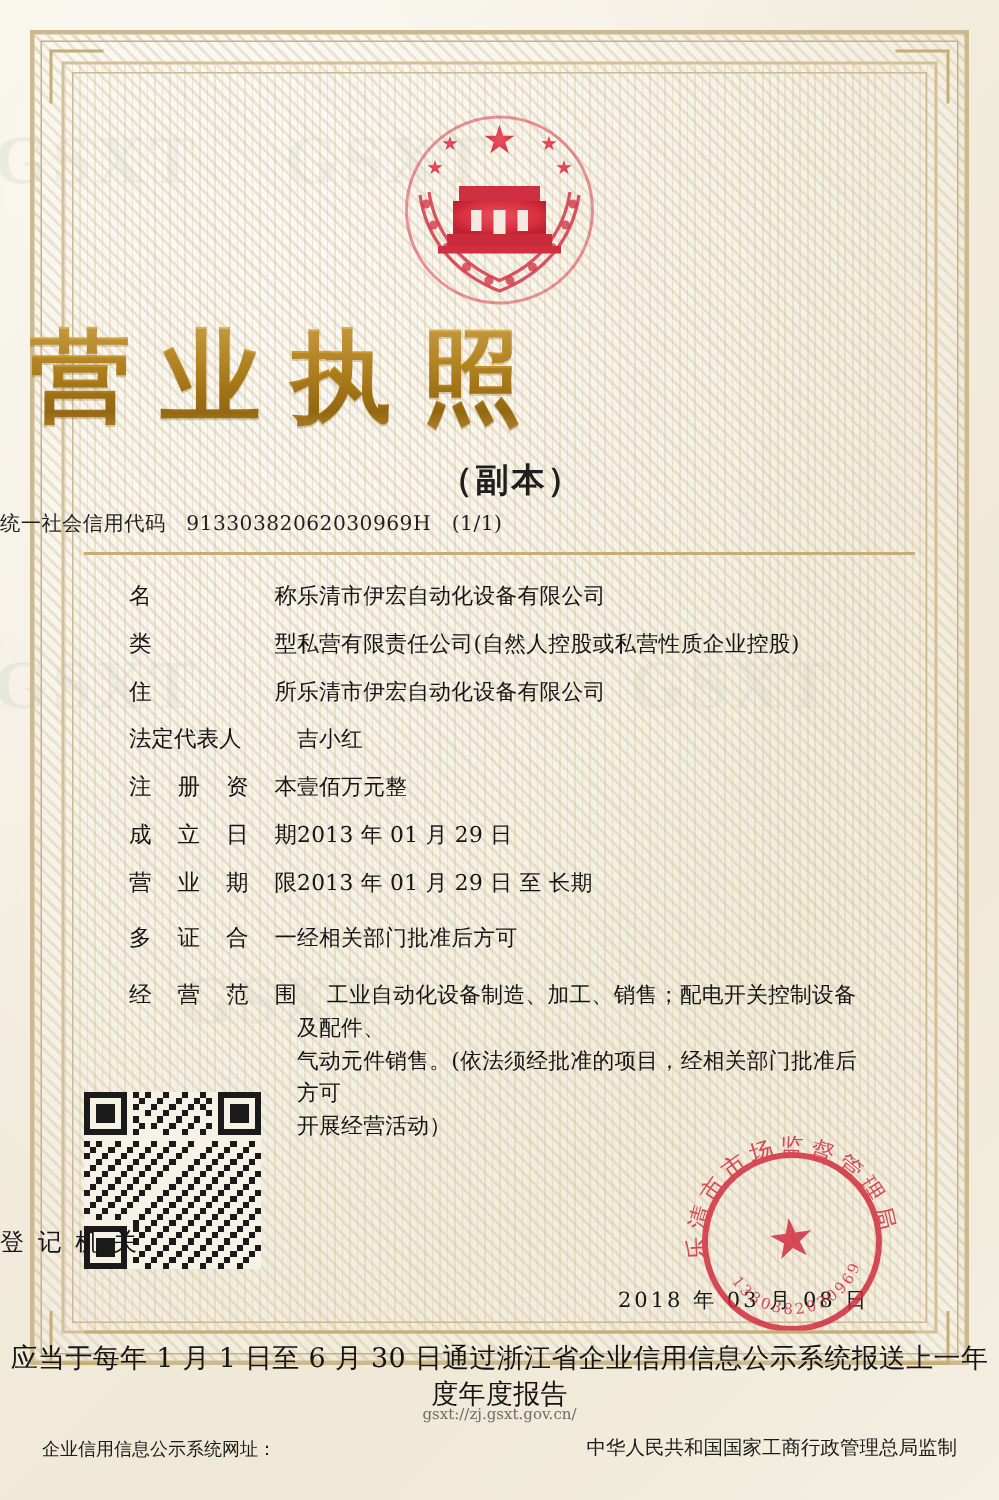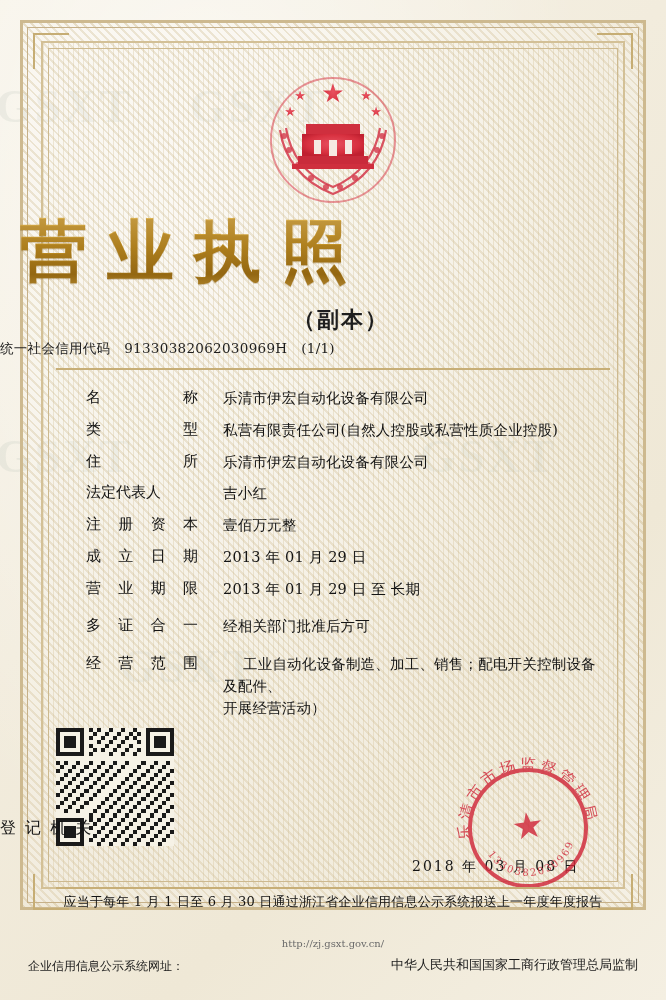--- a/index.html
+++ b/index.html
@@ -170,21 +170,20 @@
     letter-spacing: 0px;
     display: flex;
     justify-content: space-between;
     font-weight: normal;
   }
   .label.tight { letter-spacing: 0; }
   .value {
     font-size: 14.5px;
     line-height: 1.5;
     letter-spacing: 0.2px;
-    padding-left: 25px;
   }
   .row.gap-top { margin-top: 16px; }
   .row.scope .value { width: 380px; }
   .scope-ind { text-indent: 20px; }
 
   
   .qr {
     position: absolute;
     left: 56px;
     top: 728px;
@@ -221,21 +220,21 @@
     color: #141414;
   }
 
   
   .notice {
     position: absolute;
     left: 0; right: 0;
     top: 893px;
     text-align: center;
     font-family: "DejaVu Serif", "Liberation Serif", serif;
-    font-size: 13px;
+    font-size: 18px;
     color: #141414;
     letter-spacing: 0.2px;
   }
 
   
   .footer-url {
     position: absolute;
     left: 0; right: 0;
     top: 938px;
     text-align: center;
@@ -411,20 +410,21 @@
 
     <div class="row gap-top scope">
       <div class="label">
           <span>经</span>
           <span>营</span>
           <span>范</span>
           <span>围</span>
         </div>
       <div class="value">
         <div class="scope-ind">工业自动化设备制造、加工、销售；配电开关控制设备及配件、</div>
+        <div>气动元件销售。(依法须经批准的项目，经相关部门批准后方可</div>
         <div>开展经营活动）</div>
       </div>
     </div>
 
   </div>
 
   <div class="qr">
     <svg viewBox="0 0 29 29" width="118" height="118" shape-rendering="crispEdges">
       <rect width="29" height="29" fill="#f6f2e6"></rect>
       <g fill="#1a1a1a">
@@ -683,17 +683,17 @@
           <textPath href="#arcBottom" startOffset="50%" text-anchor="middle">1330382030969</textPath>
         </text>
         <text x="80" y="90" font-size="36" fill="#d0283a" text-anchor="middle">★</text>
       </g>
     </svg>
   </div>
 
   <div class="hr2"></div>
   <div class="notice">应当于每年 1 月 1 日至 6 月 30 日通过浙江省企业信用信息公示系统报送上一年度年度报告</div>
 
-  <div class="footer-url">http://zj.gsxt.gov.cn/</div>
+  <div class="footer-url">gsxt://zj.gsxt.gov.cn/</div>
   <div class="footer-left">企业信用信息公示系统网址：</div>
   <div class="footer-right">中华人民共和国国家工商行政管理总局监制</div>
 
 </div>
 
 </body></html>

